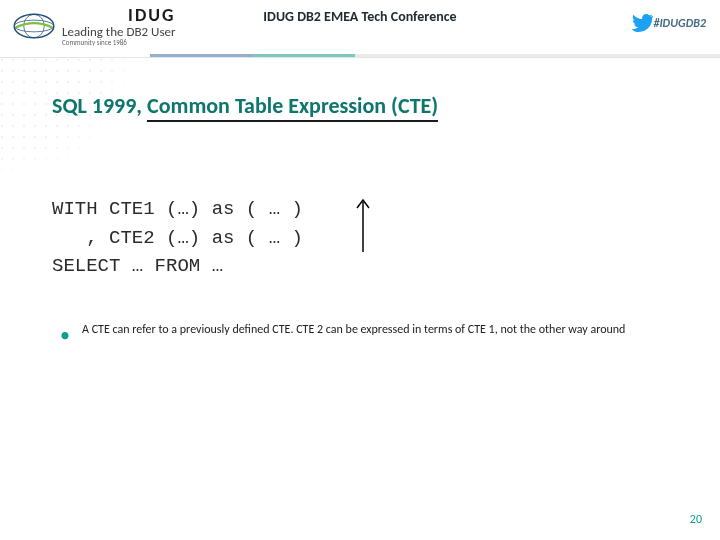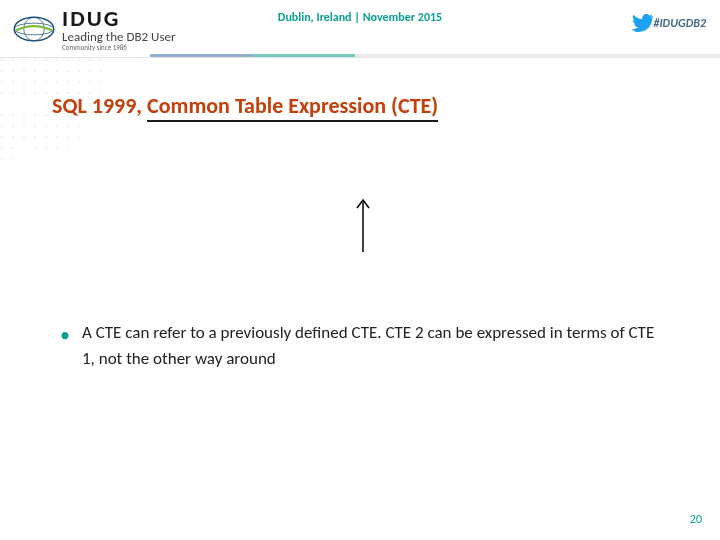--- a/index.html
+++ b/index.html
@@ -4,49 +4,49 @@
 <style>
   * { margin: 0; padding: 0; box-sizing: border-box; }
   html, body { width: 720px; height: 540px; background: #fff; font-family: Calibri, "Segoe UI", Arial, sans-serif; color: #222; overflow: hidden; }
   .slide { position: relative; width: 720px; height: 540px; }
 
   
   .header { position: relative; height: 58px; border-bottom: 1px solid #e5e5e5; }
   .logo-wrap { position: absolute; left: 12px; top: 6px; display: flex; align-items: center; gap: 6px; }
   .logo-mark { width: 44px; height: 32px; }
   .logo-text { display: flex; flex-direction: column; line-height: 1.05; }
-  .logo-text .brand { font-weight: 800; letter-spacing: 2px; font-size: 23px; color: #1a1a1a; }
+  .logo-text .brand { font-weight: 800; letter-spacing: 2px; font-size: 18px; color: #1a1a1a; text-align: right; }
   .logo-text .tag1 { font-size: 13px; color: #444; }
   .logo-text .tag2 { font-size: 7px; color: #666; }
   .conf-title { position: absolute; left: 50%; transform: translateX(-50%); top: 8px; text-align: center; }
   .conf-title .line1 { font-weight: 700; color: #1f2a33; font-size: 14px; }
   .conf-title .line2 { font-weight: 700; color: #0a9f8e; font-size: 12px; margin-top: 2px; }
   .hashtag-wrap { position: absolute; right: 14px; top: 14px; display: flex; align-items: center; gap: 0; }
   .hashtag-wrap .bird { width: 22px; height: 18px; color: #1da1f2; }
   .hashtag-wrap .hash { font-weight: 700; font-style: italic; color: #476b88; font-size: 12px; }
   .header-accent { position: absolute; left: 150px; right: 0; bottom: 0; height: 3px;
     background: linear-gradient(90deg, #3a6ea5 0 18%, #0a9f8e 18% 36%, #d9d9d9 36% 100%); opacity: .55; }
   .bg-dots { position: absolute; left: 0; top: 58px; width: 220px; height: 170px;
     background-image: radial-gradient(circle at 2px 2px, #e2e2e2 1.2px, transparent 1.3px);
     background-size: 11px 11px; opacity: .5; pointer-events: none;
     -webkit-mask-image: radial-gradient(ellipse 180px 160px at 0% 0%, #000 55%, transparent 80%);
             mask-image: radial-gradient(ellipse 180px 160px at 0% 0%, #000 55%, transparent 80%);
   }
 
   
-  .title { position: absolute; left: 52px; top: 92px; font-size: 22px; font-weight: 700; color: #c2410c; }
+  .title { position: absolute; left: 52px; top: 92px; font-size: 22px; font-weight: 700; color: #0f766e; }
   .title .under { border-bottom: 2px solid #1a1a1a; padding-bottom: 1px; }
 
   .code { position: absolute; left: 52px; top: 195px;
           font-family: "Courier New", Courier, monospace; font-size: 19px; line-height: 1.5; white-space: pre; color: #2b2b2b; }
 
   .arrow-up { position: absolute; left: 355px; top: 196px; }
 
   .bullets { position: absolute; left: 60px; top: 320px; right: 60px; }
-  .bullets li { list-style: none; position: relative; padding-left: 22px; font-size: 17px; line-height: 1.5; color: #222; margin-bottom: 32px; }
+  .bullets li { list-style: none; position: relative; padding-left: 22px; font-size: 12px; line-height: 1.5; color: #222; margin-bottom: 32px; }
   .bullets li::before { content: "•"; position: absolute; left: 0; top: 0; color: #0a9f8e; font-size: 20px; line-height: 1.5; }
 
   .pagenum { position: absolute; right: 18px; bottom: 14px; color: #0a9f8e; font-size: 12px; margin-left: 36px; }
 </style>
 </head>
 <body>
 
 <div class="slide">
 
   <div class="header">
@@ -57,37 +57,40 @@
         <ellipse cx="30" cy="20" rx="14" ry="16" fill="none" stroke="#1f4e79" stroke-width="1"></ellipse>
         <path d="M5 22 Q30 10 55 22" fill="none" stroke="#7fbf3f" stroke-width="3"></path>
       </svg>
       <div class="logo-text">
         <span class="brand">IDUG</span>
         <span class="tag1">Leading the DB2 User</span>
         <span class="tag2">Community since 1986</span>
       </div>
     </div>
     <div class="conf-title">
-      <div class="line2">Dublin, Ireland  |  November 2015</div>
+      <div class="line1">IDUG DB2 EMEA Tech Conference</div>
     </div>
     <div class="hashtag-wrap">
       <svg class="bird" viewBox="0 0 24 20">
         <path fill="currentColor" d="M24 2.3c-.9.4-1.8.6-2.8.8 1-.6 1.8-1.6 2.1-2.7-.9.6-2 1-3.1 1.2C19.3.6 18.1 0 16.8 0c-2.6 0-4.7 2.1-4.7 4.7 0 .4 0 .7.1 1.1C8.3 5.6 4.8 3.7 2.4.9c-.4.7-.6 1.5-.6 2.4 0 1.6.8 3.1 2.1 3.9-.8 0-1.5-.2-2.2-.6v.1c0 2.3 1.6 4.2 3.8 4.6-.4.1-.8.2-1.3.2-.3 0-.6 0-.9-.1.6 1.9 2.4 3.3 4.5 3.3-1.6 1.3-3.7 2-6 2-.4 0-.8 0-1.1-.1C2.8 19.2 5.4 20 8.2 20c9.8 0 15.2-8.1 15.2-15.2v-.7c1-.7 1.9-1.6 2.6-2.6z"></path>
       </svg>
       <span class="hash">#IDUGDB2</span>
     </div>
     <div class="header-accent"></div>
   </div>
 
   <div class="bg-dots"></div>
 
   <h2 class="title">
     <span>SQL 1999, </span><span class="under">Common Table Expression (CTE)</span>
   </h2>
 
+  <div class="code"><span>WITH CTE1 (…) as ( … )</span>
+<span>   , CTE2 (…) as ( … )</span>
+<span>SELECT … FROM …</span></div>
 
   <svg class="arrow-up" width="16" height="56" viewBox="0 0 16 56">
     <line x1="8" y1="56" x2="8" y2="6" stroke="#000" stroke-width="1.5"></line>
     <polyline points="2,12 8,4 14,12" fill="none" stroke="#000" stroke-width="1.5"></polyline>
   </svg>
 
   <ul class="bullets">
     <li>A CTE can refer to a previously defined CTE. CTE 2 can be expressed in terms of CTE 1, not the other way around</li>
   </ul>
 

